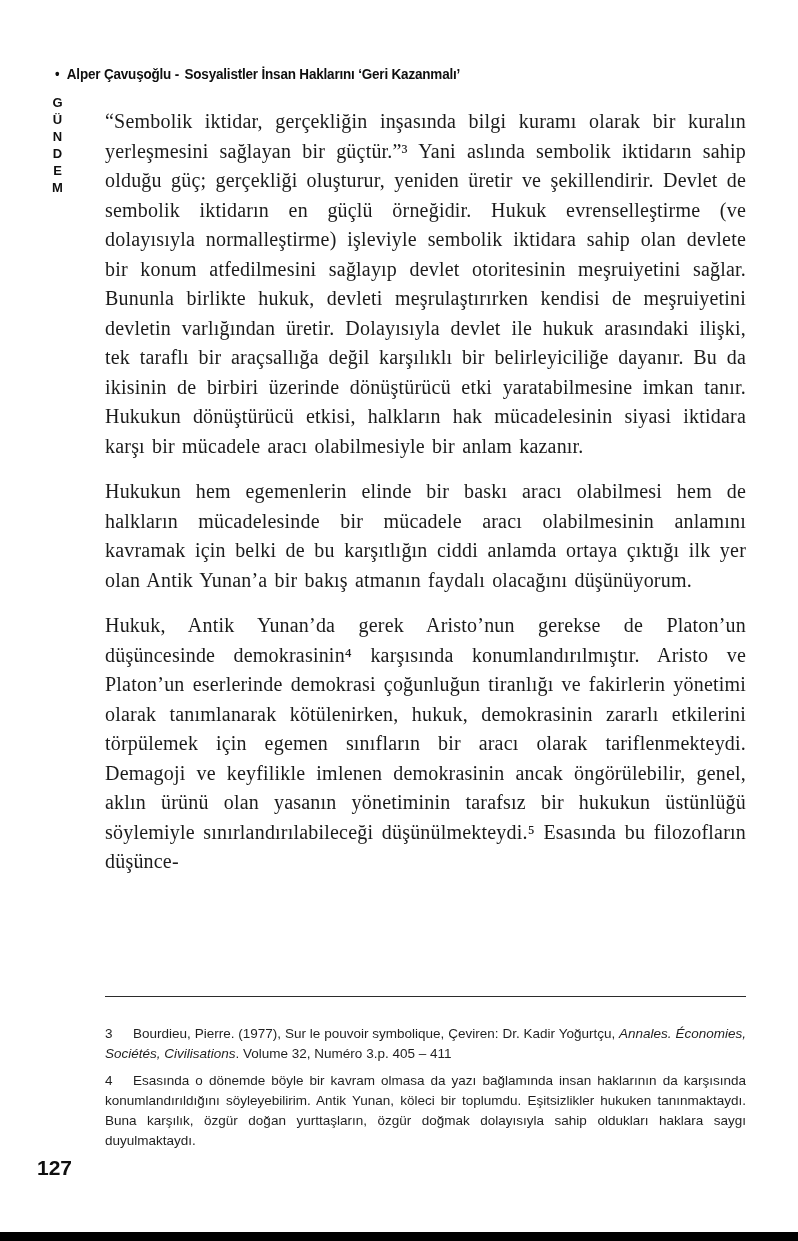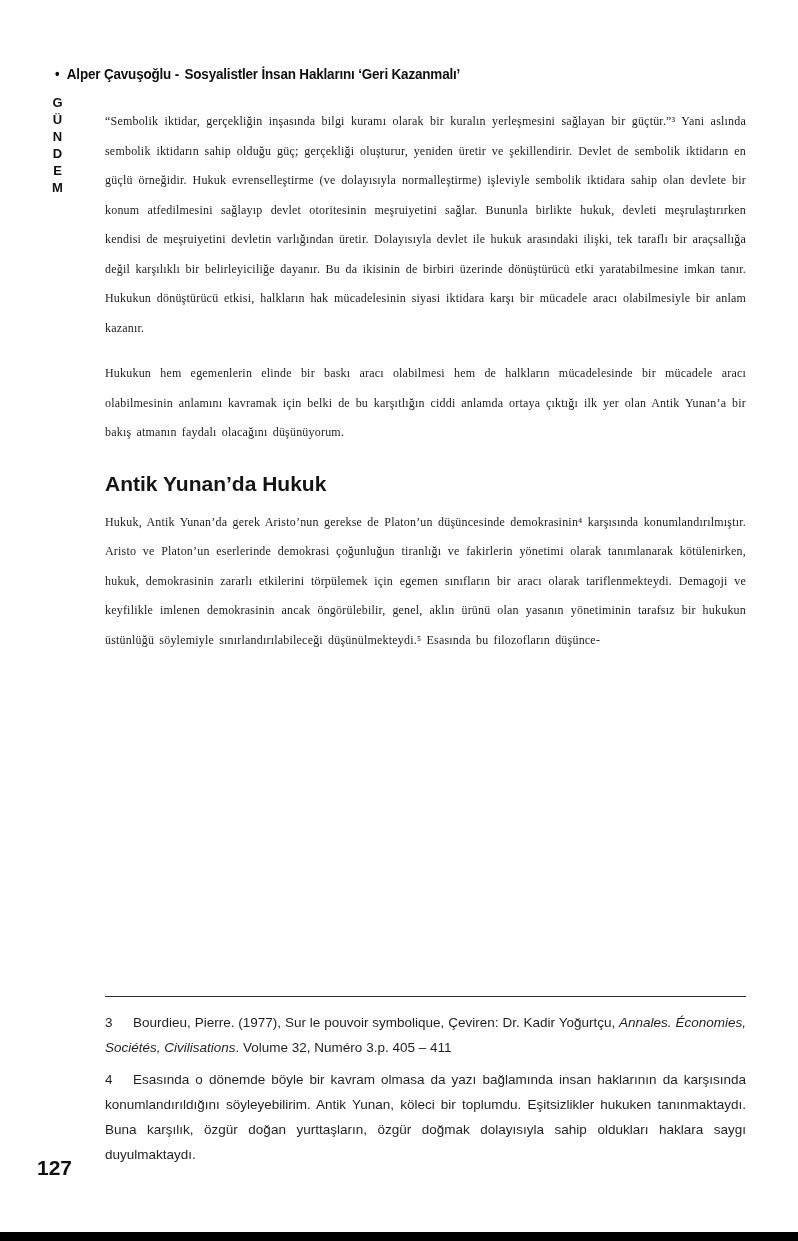--- a/index.html
+++ b/index.html
@@ -21,32 +21,32 @@
     position:absolute; top:87px; left:50px;
     writing-mode:vertical-rl; text-orientation:upright;
     font-family:"Liberation Sans", sans-serif; font-weight:bold;
     font-size:13px; letter-spacing:2px; color:#0f0f0f;
   }
   .content {
     position:absolute; top:99px; left:105px; width:641px; height:884px;
     overflow:hidden;
   }
   .body-par {
-    font-size:12px; line-height:29.5px; text-align:justify;
+    font-size:20px; line-height:29.5px; text-align:justify;
     word-spacing:2px; letter-spacing:0.2px; margin-bottom:16px; color:#1b1b1b;
   }
   .section-heading {
     font-family:"Liberation Sans", sans-serif; font-weight:bold;
     font-size:21px; color:#141414; margin:24px 0 12px 0;
   }
   .footnotes {
     position:absolute; top:988px; left:105px; width:641px;
-    border-top:1px solid #2b2b2b; padding-top:13px;
+    border-top:1px solid #2b2b2b; padding-top:27px;
     font-family:"Liberation Sans", sans-serif; font-size:13.5px;
-    line-height:25px; text-align:justify; color:#1f1f1f;
+    line-height:20px; text-align:justify; color:#1f1f1f;
   }
   .footnote { margin-bottom:7px; }
   .fn-num { display:inline-block; width:28px; }
   .fn-italic { font-style:italic; }
   .page-number {
     position:absolute; left:37px; top:1148px;
     font-family:"Liberation Sans", sans-serif; font-weight:bold;
     font-size:21px; color:#0f0f0f;
   }
   .bottom-bar {
@@ -61,21 +61,20 @@
 
   <header class="page-header">
     <span class="bullet">•</span><span class="author">Alper Çavuşoğlu - </span><span class="title">Sosyalistler İnsan Haklarını ‘Geri Kazanmalı’</span>
   </header>
 
   <div class="vertical-label">GÜNDEM</div>
 
   <main class="content">
     <p class="body-par">“Sembolik iktidar, gerçekliğin inşasında bilgi kuramı olarak bir kuralın yerleşmesini sağlayan bir güçtür.”³ Yani aslında sembolik iktidarın sahip olduğu güç; gerçekliği oluşturur, yeniden üretir ve şekillendirir. Devlet de sembolik iktidarın en güçlü örneğidir. Hukuk evrenselleştirme (ve dolayısıyla normalleştirme) işleviyle sembolik iktidara sahip olan devlete bir konum atfedilmesini sağlayıp devlet otoritesinin meşruiyetini sağlar. Bununla birlikte hukuk, devleti meşrulaştırırken kendisi de meşruiyetini devletin varlığından üretir. Dolayısıyla devlet ile hukuk arasındaki ilişki, tek taraflı bir araçsallığa değil karşılıklı bir belirleyiciliğe dayanır. Bu da ikisinin de birbiri üzerinde dönüştürücü etki yaratabilmesine imkan tanır. Hukukun dönüştürücü etkisi, halkların hak mücadelesinin siyasi iktidara karşı bir mücadele aracı olabilmesiyle bir anlam kazanır.</p>
     <p class="body-par">Hukukun hem egemenlerin elinde bir baskı aracı olabilmesi hem de halkların mücadelesinde bir mücadele aracı olabilmesinin anlamını kavramak için belki de bu karşıtlığın ciddi anlamda ortaya çıktığı ilk yer olan Antik Yunan’a bir bakış atmanın faydalı olacağını düşünüyorum.</p>
-    <h2 class="section-heading">Antik Yunan’da Hukuk</h2>
     <p class="body-par">Hukuk, Antik Yunan’da gerek Aristo’nun gerekse de Platon’un düşüncesinde demokrasinin⁴ karşısında konumlandırılmıştır. Aristo ve Platon’un eserlerinde demokrasi çoğunluğun tiranlığı ve fakirlerin yönetimi olarak tanımlanarak kötülenirken, hukuk, demokrasinin zararlı etkilerini törpülemek için egemen sınıfların bir aracı olarak tariflenmekteydi. Demagoji ve keyfilikle imlenen demokrasinin ancak öngörülebilir, genel, aklın ürünü olan yasanın yönetiminin tarafsız bir hukukun üstünlüğü söylemiyle sınırlandırılabileceği düşünülmekteydi.⁵ Esasında bu filozofların düşünce-</p>
   </main>
 
   <div class="footnotes">
     <p class="footnote"><span class="fn-num">3</span><span>Bourdieu, Pierre. (1977), Sur le pouvoir symbolique, Çeviren: Dr. Kadir Yoğurtçu, </span><span class="fn-italic">Annales. Économies, Sociétés, Civilisations</span><span>. Volume 32, Numéro 3.p. 405 – 411</span></p>
     <p class="footnote"><span class="fn-num">4</span><span>Esasında o dönemde böyle bir kavram olmasa da yazı bağlamında insan haklarının da karşısında konumlandırıldığını söyleyebilirim. Antik Yunan, köleci bir toplumdu. Eşitsizlikler hukuken tanınmaktaydı. Buna karşılık, özgür doğan yurttaşların, özgür doğmak dolayısıyla sahip oldukları haklara saygı duyulmaktaydı.</span></p>
   </div>
 
   <div class="page-number">127</div>
 

